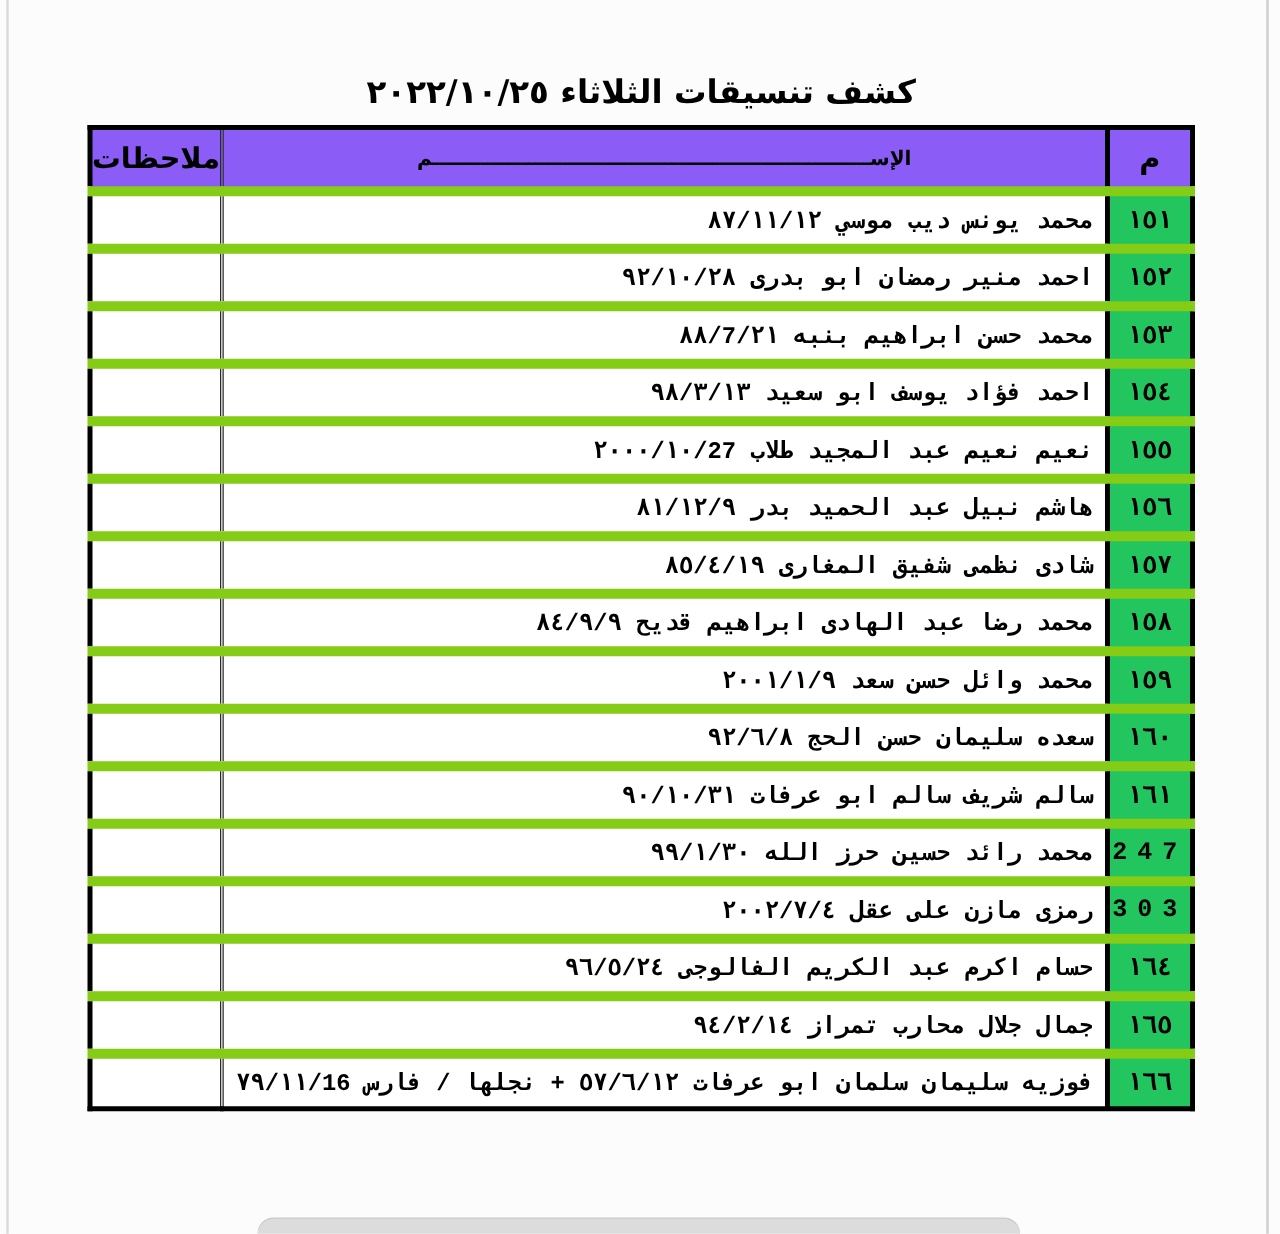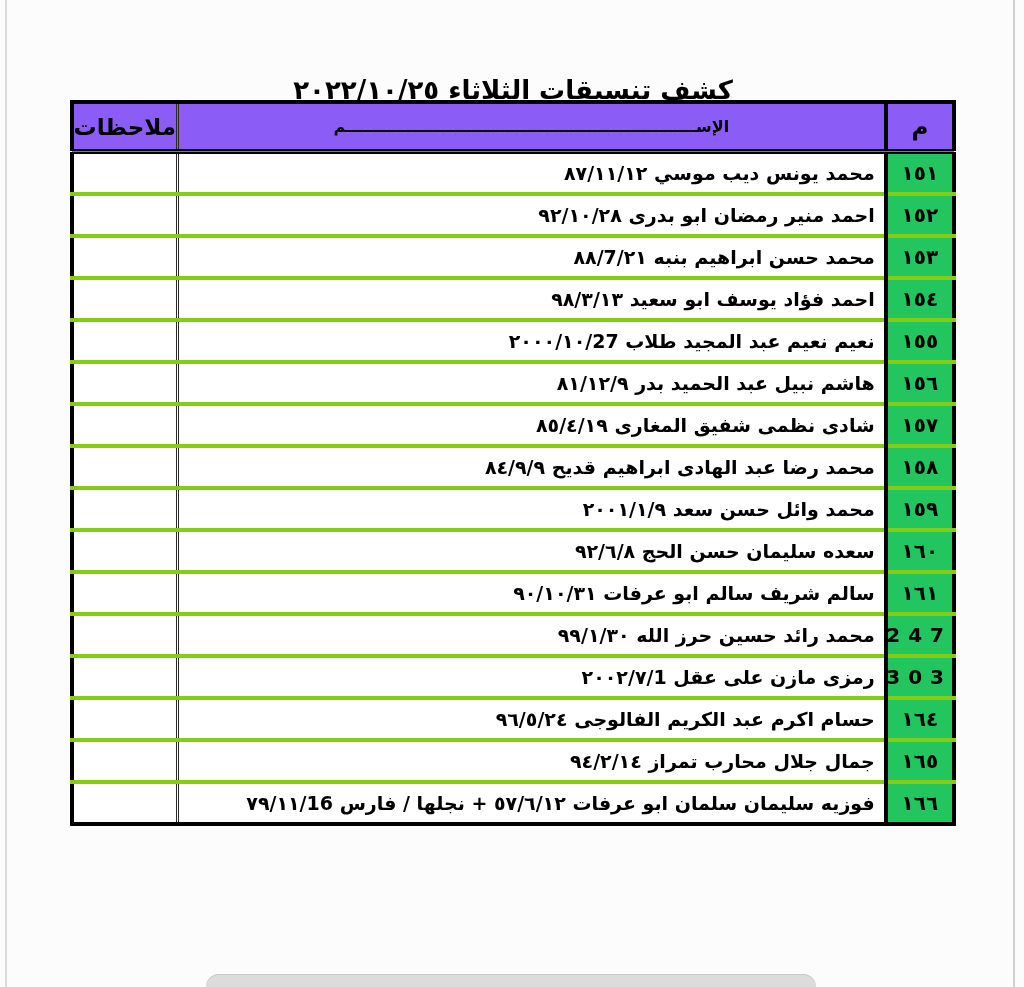--- a/index.html
+++ b/index.html
@@ -9,21 +9,21 @@
     font-family:"DejaVu Sans", sans-serif;
     color:#000;
   }
   .edge{position:absolute;top:0;height:100%;}
   .edge.left{left:5px;width:2px;background:#dadada;}
   .edge.right{left:1013px;width:2px;background:#cfcfcf;}
 
   .doc-title{
     position:absolute;top:58px;left:70px;width:886px;
     text-align:center;direction:rtl;
-    font-size:26px;font-weight:bold;line-height:1.3;margin-top:16px;
+    font-size:26px;font-weight:bold;line-height:1.3;
   }
 
   table.sheet{
     position:absolute;top:100px;left:70px;width:886px;
     border-collapse:collapse;table-layout:fixed;
     direction:rtl;background:#fff;
     border:4px solid #000;
   }
   col.c-serial{width:68px;}
   col.c-name{width:705px;}
@@ -32,21 +32,21 @@
   th{
     background:#8b5cf6;height:45px;
     font-size:23px;font-weight:bold;text-align:center;
     border-bottom:5px double #000;
     padding:0;
   }
   th.col-serial{border-left:4px solid #000;}
   th.col-name{font-size:16px;}
   th.col-notes{border-right:3px double #2a2a2a;}
 
-  tbody td{height:38px;border-top:4px solid #84cc16;padding:0;}
+  tbody td{height:38px;border-top:8px solid #84cc16;padding:0;font-family:Liberation Mono, monospace;}
   td.serial{
     background:#22c55e;text-align:center;
     font-size:20px;font-weight:bold;
     letter-spacing:0.4em;
     border-left:4px solid #000;
   }
   td.name{
     font-size:19px;font-weight:bold;text-align:right;
     padding:0 9px 0 6px;white-space:nowrap;
   }
@@ -148,21 +148,21 @@
       </tr>
 
       <tr>
         <td class="serial">247</td>
         <td class="name">محمد رائد حسين حرز الله ٩٩/١/٣٠</td>
         <td class="notes"></td>
       </tr>
 
       <tr>
         <td class="serial">303</td>
-        <td class="name">رمزى مازن على عقل ٢٠٠٢/٧/1</td>
+        <td class="name">رمزى مازن على عقل ٢٠٠٢/٧/٤</td>
         <td class="notes"></td>
       </tr>
 
       <tr>
         <td class="serial">١٦٤</td>
         <td class="name">حسام اكرم عبد الكريم الفالوجى ٩٦/٥/٢٤</td>
         <td class="notes"></td>
       </tr>
 
       <tr>

